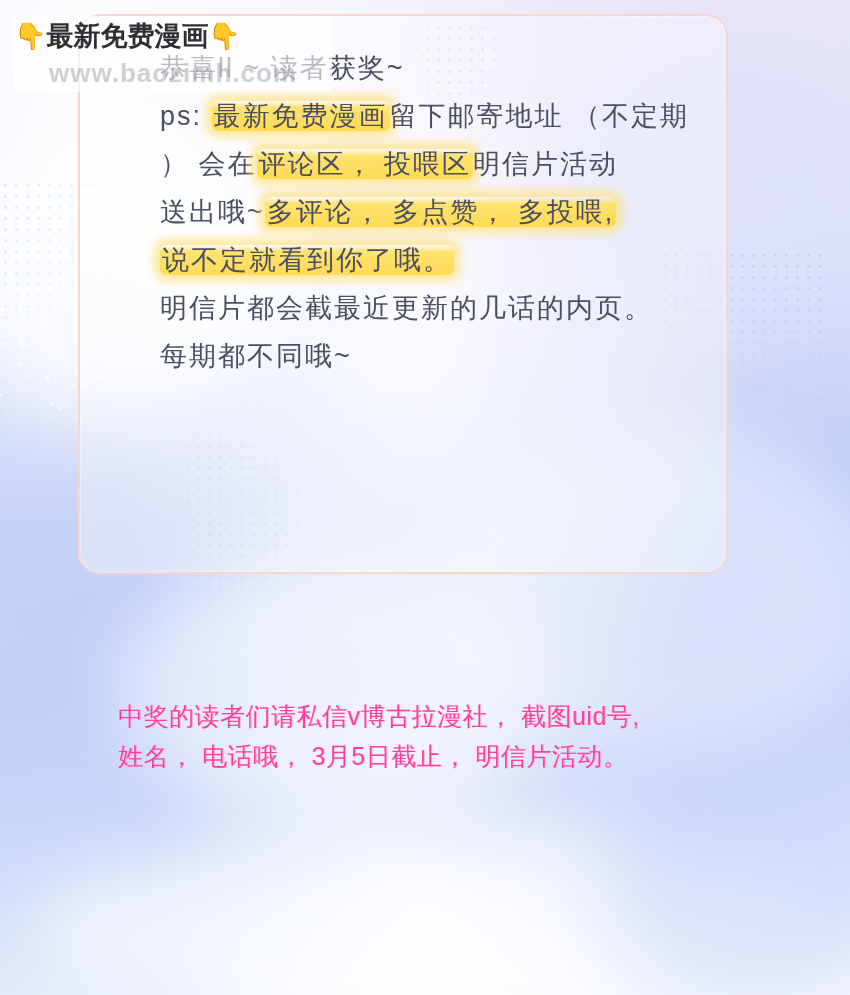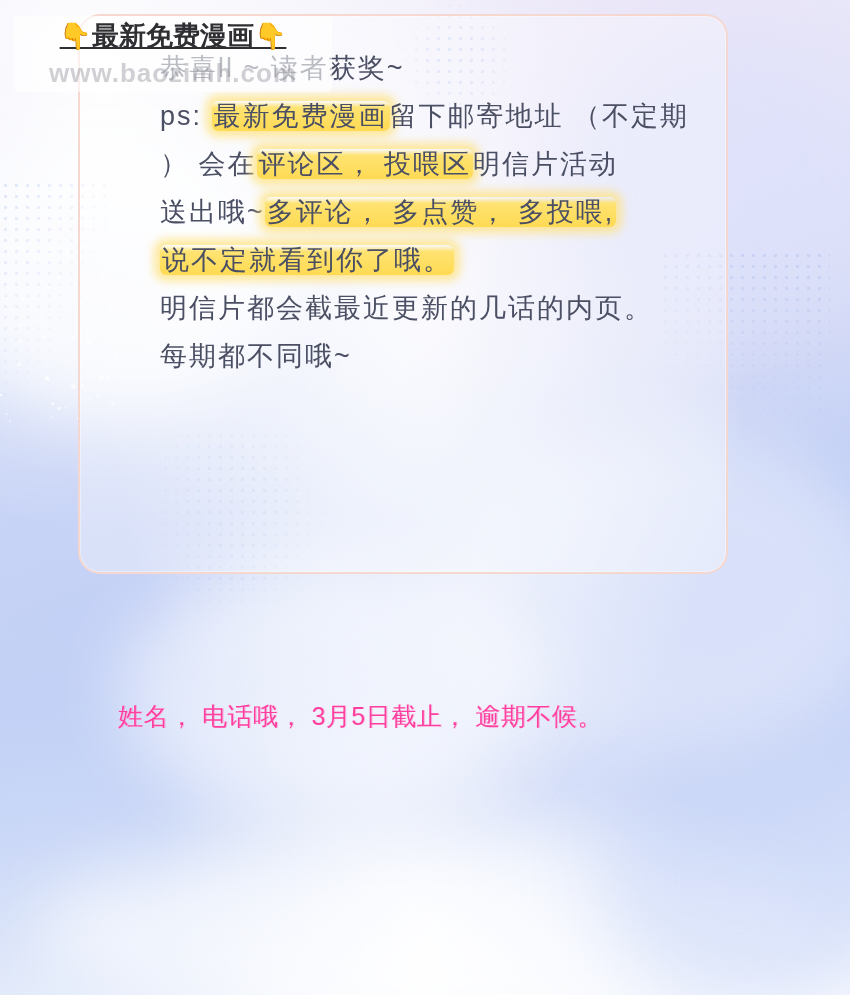--- a/index.html
+++ b/index.html
@@ -123,27 +123,26 @@
     width: 318px;
     height: 76px;
     background: rgba(255,255,255,0.62);
     border-radius: 4px;
     overflow: hidden;
   }
   .wm-top {
     position: absolute;
     left: 0; top: 2px;
     width: 318px;
-    text-align: center;
+    text-align: left;
     font-size: 27px;
     font-weight: bold;
     color: #2f2f33;
     letter-spacing: 0px;
     white-space: nowrap;
-    text-decoration: underline;
   }
   .wm-hand { font-size: 26px; }
   .wm-sub {
     position: absolute;
     left: 0; top: 42px;
     width: 318px;
     text-align: center;
     font-size: 26px;
     font-weight: bold;
     color: rgba(150,150,160,0.45);
@@ -290,16 +289,17 @@
     </div>
 
   <div class="watermark">
     <div class="wm-top">
       <span class="wm-hand">👇</span><span>最新免费漫画</span><span class="wm-hand">👇</span>
     </div>
     <div class="wm-sub">www.baozimh.com</div>
   </div>
 
   <div class="notice" id="notice" style="color: rgb(255, 63, 160);">
-      <div class="nline">姓名， 电话哦， 3月5日截止， 逾期不候。</div>
+      <div class="nline">中奖的读者们请私信v博古拉漫社， 截图uid号,</div>
+      <div class="nline">姓名， 电话哦， 3月5日截止， 明信片活动。</div>
     </div>
 
 </div>
 
 </body></html>

